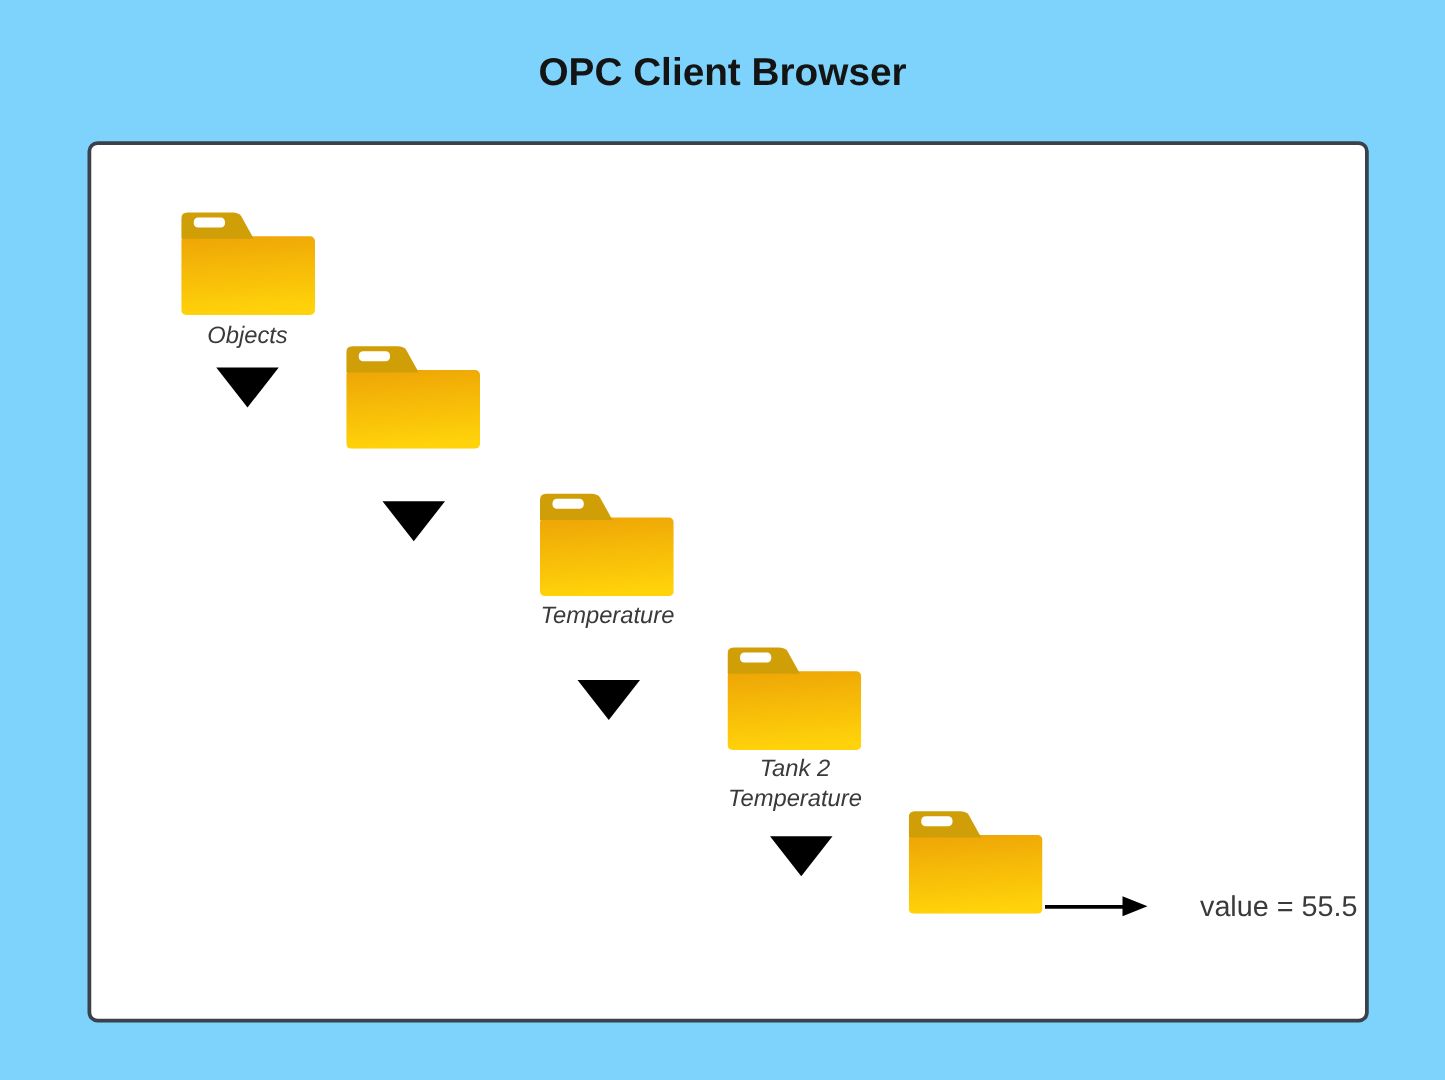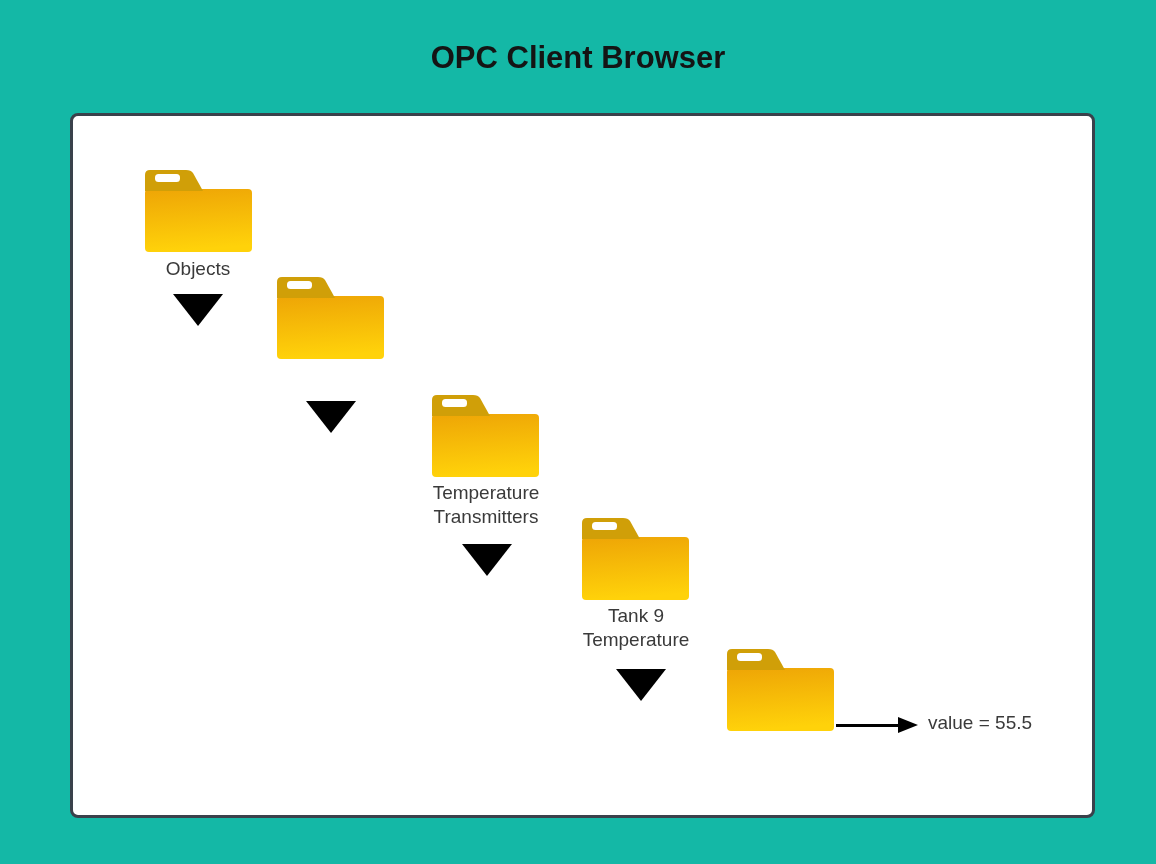--- a/index.html
+++ b/index.html
@@ -5,21 +5,21 @@
   html, body {
     margin: 0;
     padding: 0;
     background: #ffffff;
     font-family: "Liberation Sans", sans-serif;
   }
   .page {
     position: relative;
     width: 1156px;
     height: 864px;
-    background: #14b8a6;
+    background: #7dd3fc;
     overflow: hidden;
   }
   .page-title {
     position: absolute;
     left: 0;
     top: 40px;
     width: 1156px;
     text-align: center;
     font-size: 31px;
     font-weight: bold;
@@ -41,20 +41,21 @@
     width: 107px;
     height: 86px;
   }
   .node-label {
     position: absolute;
     width: 220px;
     text-align: center;
     font-size: 19px;
     line-height: 24px;
     color: #3a3a3a;
+    font-style: italic;
   }
   .node-label span { display: block; }
   .down-tri {
     position: absolute;
     width: 0;
     height: 0;
     border-left: 25px solid transparent;
     border-right: 25px solid transparent;
     border-top: 32px solid #000000;
   }
@@ -71,23 +72,23 @@
     left: 898px;
     top: 717px;
     width: 0;
     height: 0;
     border-top: 8px solid transparent;
     border-bottom: 8px solid transparent;
     border-left: 20px solid #000000;
   }
   .value-text {
     position: absolute;
-    left: 928px;
+    left: 960px;
     top: 712px;
-    font-size: 19px;
+    font-size: 23px;
     color: #3a3a3a;
     white-space: nowrap;
   }
   
   .f1 { left: 145px; top: 166px; }
   .f2 { left: 277px; top: 273px; }
   .f3 { left: 432px; top: 391px; }
   .f4 { left: 582px; top: 514px; }
   .f5 { left: 727px; top: 645px; }
   .l1 { left: 88px;  top: 257px; }
@@ -134,29 +135,28 @@
   <svg class="folder f2" viewBox="0 0 107 86">
       <use href="#folder-shape"></use>
     </svg>
   <div class="down-tri t2"></div>
 
   <svg class="folder f3" viewBox="0 0 107 86">
       <use href="#folder-shape"></use>
     </svg>
   <div class="node-label l3">
     <span>Temperature</span>
-    <span>Transmitters</span>
   </div>
   <div class="down-tri t3"></div>
 
   <svg class="folder f4" viewBox="0 0 107 86">
       <use href="#folder-shape"></use>
     </svg>
   <div class="node-label l4">
-    <span>Tank 9</span>
+    <span>Tank 2</span>
     <span>Temperature</span>
   </div>
   <div class="down-tri t4"></div>
 
   <svg class="folder f5" viewBox="0 0 107 86">
       <use href="#folder-shape"></use>
     </svg>
 
   <div class="arrow-line"></div>
   <div class="arrow-head"></div>

